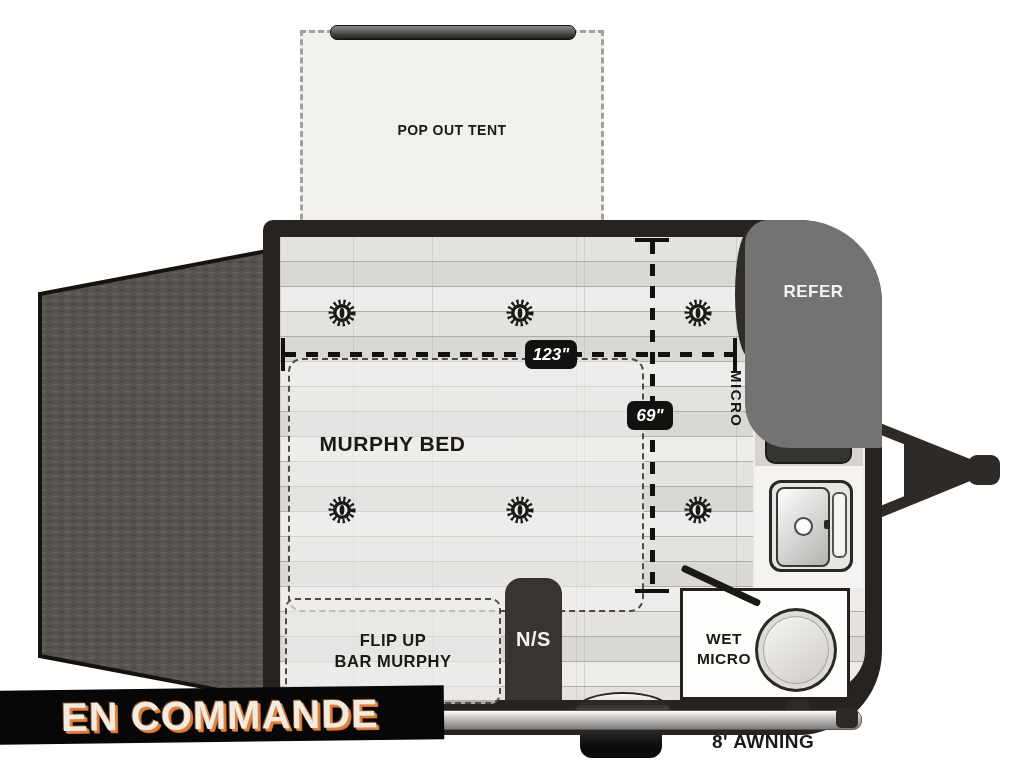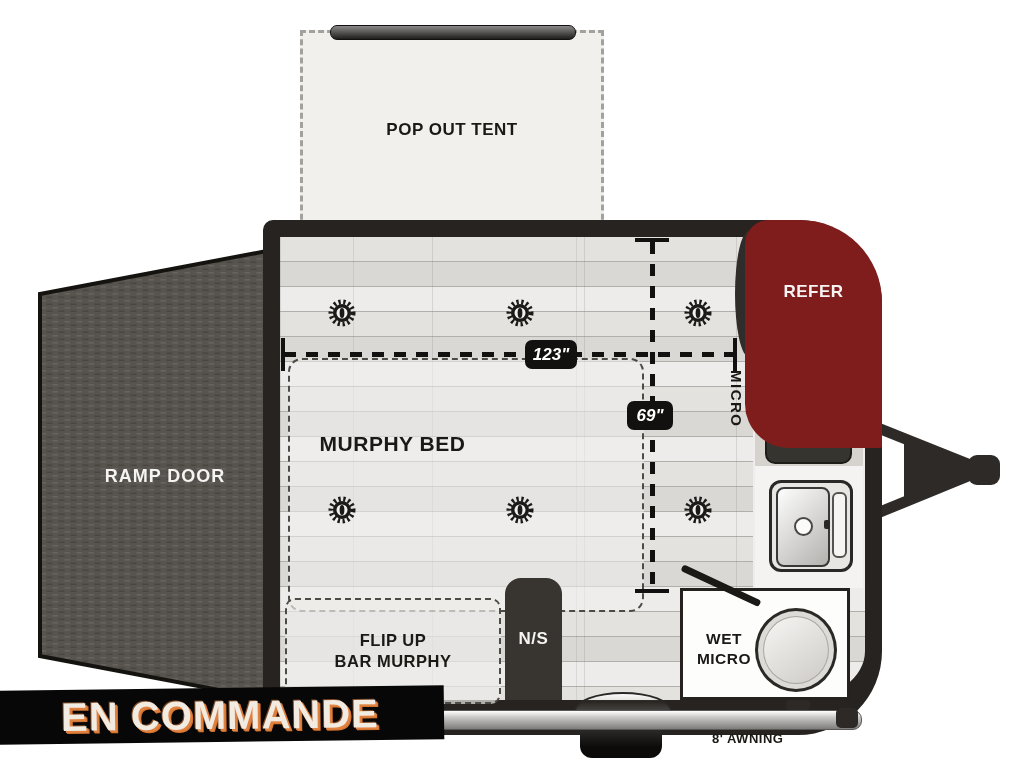--- a/index.html
+++ b/index.html
@@ -4,21 +4,21 @@
 <style>
   html,body{margin:0;padding:0;background:#ffffff;}
   .scene{position:relative;width:1024px;height:768px;background:#ffffff;overflow:hidden;
          font-family:"Liberation Sans",sans-serif;}
   .abs{position:absolute;}
   .lbl{font-weight:bold;color:#1b1916;letter-spacing:.5px;}
 
   
   .tent{left:300px;top:30px;width:298px;height:193px;background:#f1f0ed;
         border:3px dashed #a3a19d;display:flex;align-items:center;justify-content:center;}
-  .tent .lbl{font-size:17px;}
+  .tent .lbl{font-size:14px;}
   .tent-rail{left:330px;top:25px;width:244px;height:13px;border-radius:7px;
         background:linear-gradient(180deg,#8a8a88,#1f1d1b);border:1px solid #111;}
 
   
   .ramp-label{left:70px;top:466px;width:190px;text-align:center;color:#f5f4f2;
         font-weight:bold;font-size:18px;letter-spacing:1px;}
 
   
   .trailer{left:263px;top:220px;width:619px;height:515px;box-sizing:border-box;
         border:17px solid #262320;border-bottom-width:35px;
@@ -33,21 +33,21 @@
         border-radius:14px;background:rgba(240,239,236,0.55);}
   .murphy-bed .lbl{position:absolute;left:0;top:72px;width:205px;text-align:center;font-size:21px;}
 
   .flip-table{left:5px;top:361px;width:212px;height:102px;border:2.5px dashed #4e4b47;
         border-radius:10px;background:rgba(236,235,232,0.7);
         display:flex;flex-direction:column;align-items:center;justify-content:center;}
   .flip-table .lbl{font-size:16.5px;line-height:21px;}
 
   .ns-block{left:225px;top:341px;width:57px;height:122px;background:#38342f;
         border-radius:16px 16px 0 0;display:flex;align-items:center;justify-content:center;}
-  .ns-block .lbl{color:#f5f4f2;font-size:17px;}
+  .ns-block .lbl{color:#f5f4f2;font-size:20px;}
 
   .wet-bath{left:400px;top:351px;width:170px;height:112px;background:#fdfdfc;
         border:3px solid #24211e;box-sizing:border-box;}
   .wet-bath .lbl{position:absolute;left:6px;top:38px;width:70px;text-align:center;
         font-size:15.5px;line-height:20px;}
   .toilet{position:absolute;left:72px;top:17px;width:76px;height:78px;border-radius:50%;
         border:3px solid #2b2926;background:#dddbd7;}
   .toilet-inner{position:absolute;left:5px;top:5px;right:5px;bottom:5px;border-radius:50%;
         border:1px solid #a8a6a2;background:linear-gradient(145deg,#f7f6f4,#cdcac6);}
   .bath-door{left:402px;top:327px;width:86px;height:7px;background:#1b1916;border-radius:3px;
@@ -81,35 +81,35 @@
   .dim-v{left:370px;top:5px;width:5px;height:350px;
         background:repeating-linear-gradient(180deg,#131110 0 12px,transparent 12px 22px);}
   .dim-cap-h{width:34px;height:4px;background:#131110;}
   .dim-badge{background:#131110;border-radius:7px;color:#ffffff;display:flex;
         align-items:center;justify-content:center;font-weight:bold;font-style:italic;font-size:17px;}
 
   .light{width:30px;height:30px;}
 
   
   .vent-fan{left:735px;top:231px;width:28px;height:126px;border-radius:50%;background:#2f2c29;}
-  .refer{left:745px;top:220px;width:137px;height:228px;background:#7f1d1d;
+  .refer{left:745px;top:220px;width:137px;height:228px;background:#737373;
         border-radius:24px 82px 2px 44px;}
   .refer .lbl{position:absolute;left:0;top:62px;width:100%;text-align:center;
         color:#f5f4f2;font-size:17px;}
 
   
   .hubcap{left:574px;top:692px;width:94px;height:34px;border-radius:50%;
         border:2px solid #2a2826;background:linear-gradient(180deg,#fafafa,#77757300 20%,#7e7c7a);}
   .tire{left:580px;top:722px;width:82px;height:36px;border-radius:12px;
         background:linear-gradient(180deg,#3a3836,#0d0b09 70%);}
   .awning-tube{left:436px;top:710px;width:424px;height:18px;border-radius:9px;
         border:1px solid #5a5856;background:linear-gradient(180deg,#ffffff,#c9c8c6 35%,#7f7d7b);}
   .tube-cap{left:836px;top:708px;width:22px;height:20px;border-radius:5px;background:#2c2926;}
   .tube-tab{left:786px;top:700px;width:24px;height:10px;border-radius:3px;background:#2c2926;}
-  .awning-label{left:712px;top:731px;font-weight:bold;font-size:13px;color:#1b1916;letter-spacing:.5px;}
+  .awning-label{left:712px;top:731px;font-weight:bold;font-size:19px;color:#1b1916;letter-spacing:.5px;}
 
   
   .banner{left:-4px;top:688px;width:448px;height:54px;background:#070707;
         transform:rotate(-0.7deg);display:flex;align-items:center;justify-content:center;}
   .banner .lbl{color:#f2ebe2;font-size:40px;font-weight:bold;letter-spacing:1px;
         text-shadow:2px 2px 0 #e0813f,3px 3px 0 #d3732f,-1px -1px 0 rgba(224,129,63,.55);}
 </style>
 </head>
 <body>
 
@@ -123,21 +123,20 @@
   <svg class="abs" style="left:34px;top:246px" width="242" height="458">
     <defs>
       <pattern id="rtx" width="12" height="7" patternUnits="userSpaceOnUse">
         <rect width="12" height="7" fill="#57534e"></rect>
         <rect x="0.5" y="1.5" width="6" height="1.6" fill="#49453f"></rect>
         <rect x="6.5" y="5" width="6" height="1.6" fill="#66625c"></rect>
       </pattern>
     </defs>
     <polygon points="6,48 238,4 238,454 6,410" fill="url(#rtx)" stroke="#15130f" stroke-width="4"></polygon>
   </svg>
-  <div class="abs ramp-label">RAMP DOOR</div>
 
   <svg class="abs" style="left:856px;top:408px" width="152" height="126">
     <line x1="2" y1="12" x2="122" y2="60" stroke="#2d2a27" stroke-width="11"></line>
     <line x1="2" y1="113" x2="122" y2="64" stroke="#2d2a27" stroke-width="11"></line>
     <polygon points="48,34 118,62 48,92" fill="#2d2a27"></polygon>
     <rect x="112" y="47" width="32" height="30" rx="9" fill="#2d2a27"></rect>
   </svg>
 
   <div class="abs trailer">
 

